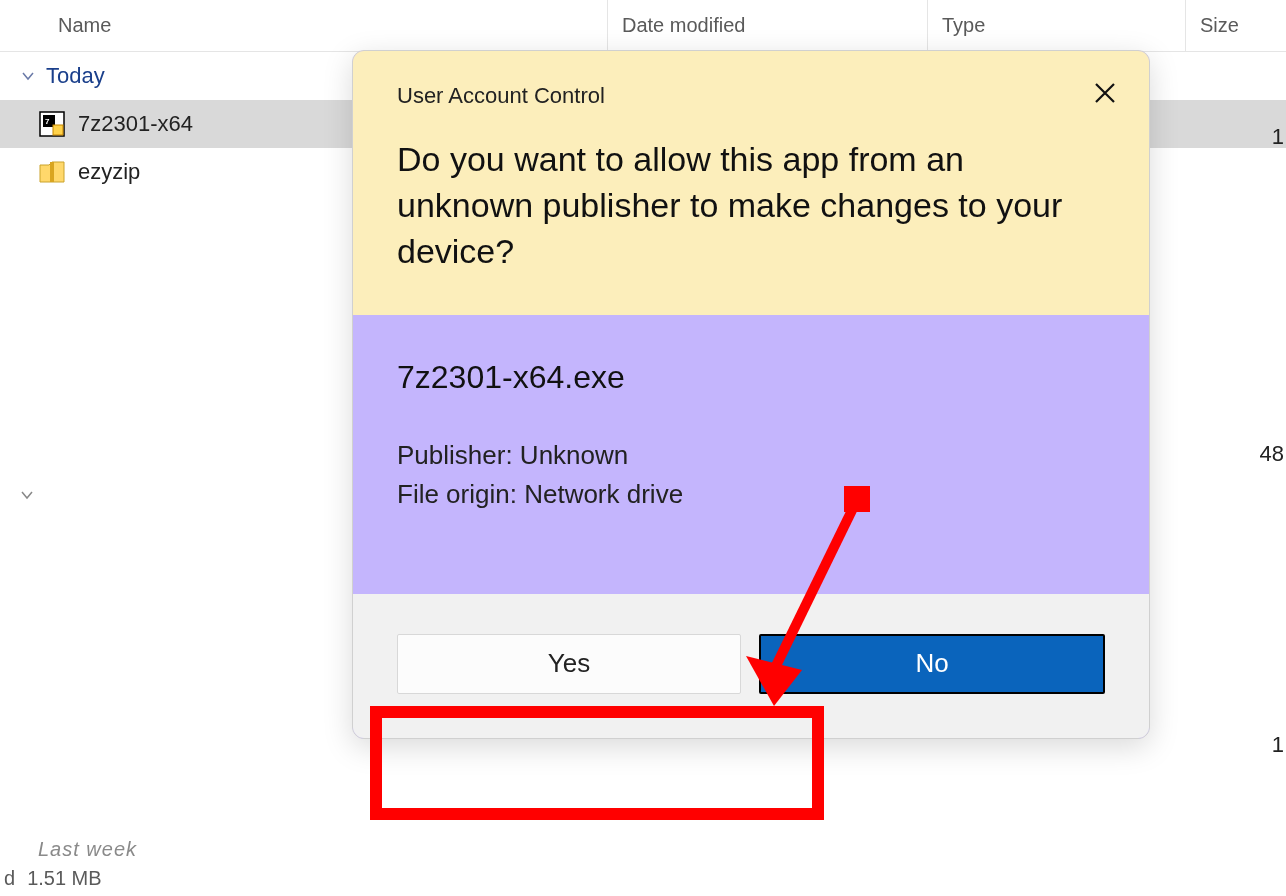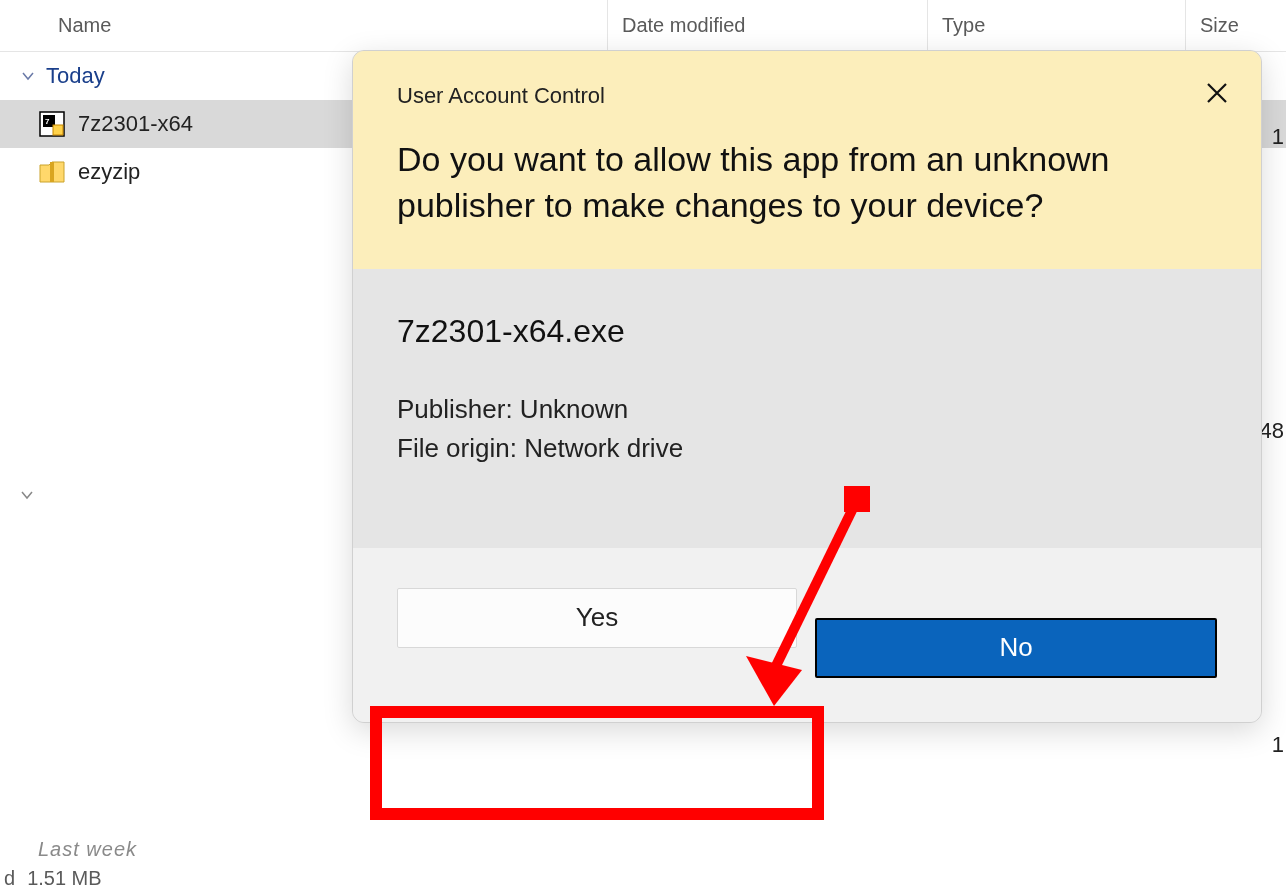--- a/index.html
+++ b/index.html
@@ -59,24 +59,24 @@
       gap: 12px;
     }
 
     .side-numbers { position:absolute; right:2px; font-size:22px; color:#222; }
 
     
     .uac {
       position: absolute;
       left: 352px;
       top: 50px;
-      width: 910px;
+      width: 798px;
       border: 1px solid #d0d0d0;
       border-radius: 12px;
-      background: #e5e5e5;
+      background: #c4b5fd;
       box-shadow: 0 8px 30px rgba(0,0,0,0.15);
       overflow: hidden;
     }
     .uac-header {
       background: #fceebb;
       padding: 32px 44px 40px 44px;
       position: relative;
     }
     .uac-title-small {
       font-size: 22px;
@@ -133,21 +133,20 @@
     }
     .btn-yes {
       background: #fcfcfc;
       border: 1px solid #d8d8d8;
       color: #222;
     }
     .btn-no {
       background: #0a64bc;
       border: 2px solid #000;
       color: #fff;
-      margin-top: 30px;
     }
 
     
     .red-box {
       position: absolute;
       border: 12px solid #ff0000;
       pointer-events: none;
     }
     .red-square {
       position: absolute;
@@ -220,21 +219,21 @@
 
   <span class="chevron-collapsed">
     <svg width="14" height="14" viewBox="0 0 14 14">
         <path d="M2 4 L7 10 L12 4" fill="none" stroke="#888" stroke-width="1.5"></path>
       </svg>
   </span>
 
   <div class="lastweek">Last week</div>
 
   <div class="side-numbers" style="top:124px;">1</div>
-  <div class="side-numbers" style="top:418px;">48</div>
+  <div class="side-numbers" style="top:441px;">48</div>
   <div class="side-numbers" style="top:732px;">1</div>
 
   <div class="status-bar">
     <span>d</span>
     <span>1.51 MB</span>
   </div>
 </div>
 
 <div class="uac">
   <div class="uac-header">

